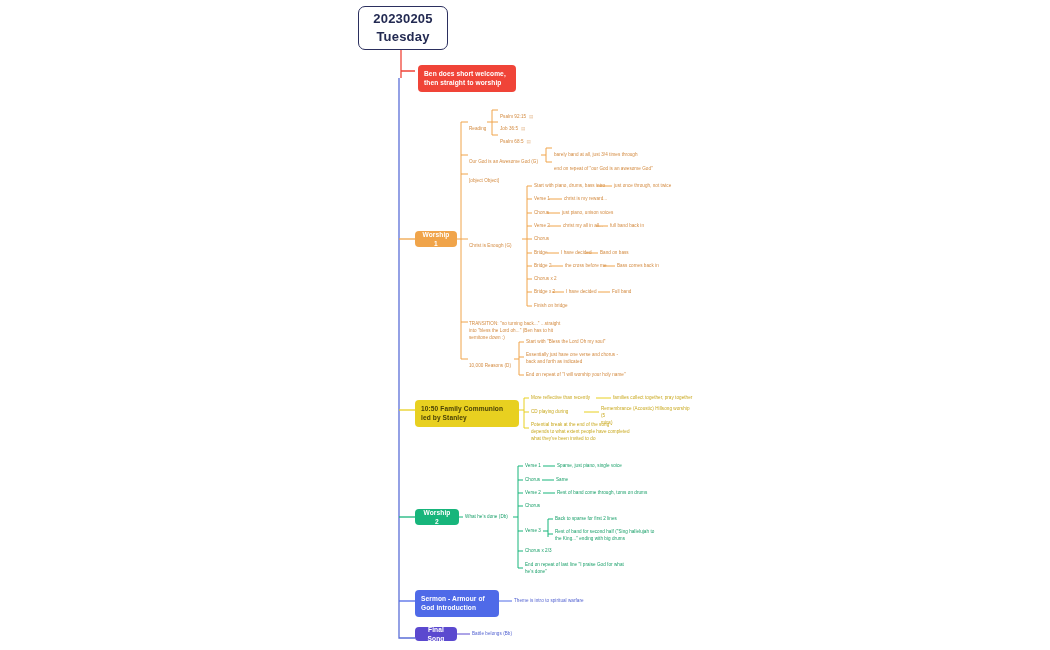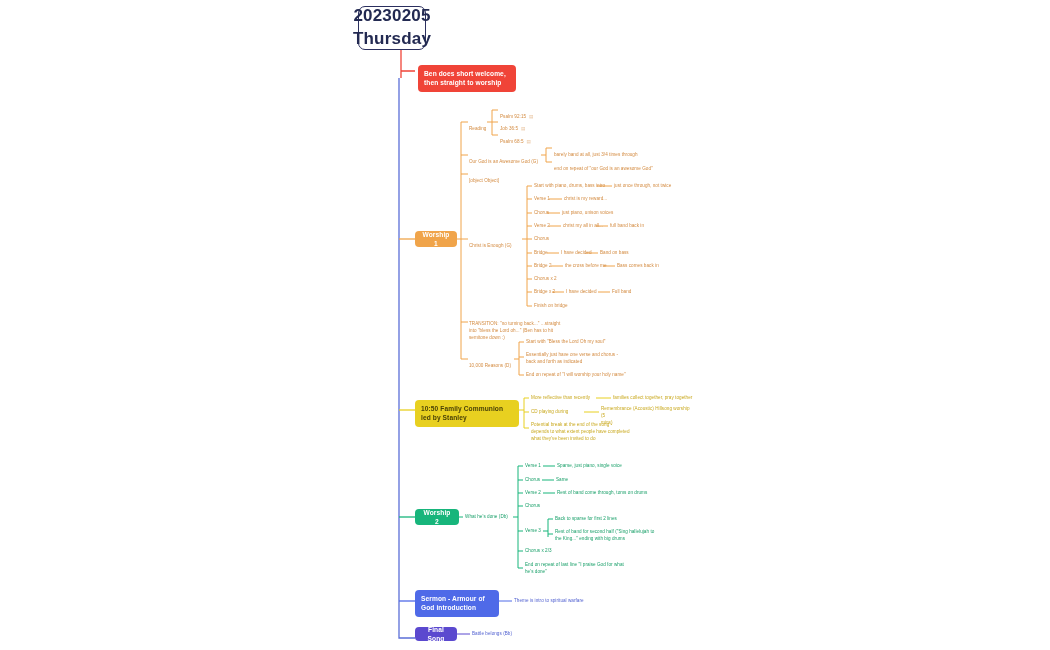--- a/index.html
+++ b/index.html
@@ -18,28 +18,28 @@
   svg#wires {
     position: absolute; left: 0; top: 0;
     width: 1050px; height: 650px;
     pointer-events: none;
   }
 
   
   .root-node {
     position: absolute;
     left: 358px; top: 6px;
-    width: 68px; height: 44px;
+    width: 90px; height: 44px;
     background: #ffffff;
     border: 1.6px solid #2b2f5e;
     border-radius: 7px;
     display: flex; flex-direction: column;
     align-items: center; justify-content: center;
     color: #232a52;
-    font-size: 17px;
+    font-size: 13px;
     font-weight: 700;
     line-height: 1.35;
     letter-spacing: 0.2px;
   }
 
   
   .l1 {
     position: absolute;
     border-radius: 4px;
     color: #ffffff;
@@ -169,21 +169,21 @@
     <path d="M548,519 L553,519" stroke="#17b57b" stroke-width="1" fill="none"></path>
     <path d="M548,534 L553,534" stroke="#17b57b" stroke-width="1" fill="none"></path>
 
     <path d="M499,601 L512,601" stroke="#4f6ae8" stroke-width="1" fill="none"></path>
 
     <path d="M457,634 L470,634" stroke="#5b49cf" stroke-width="1" fill="none"></path>
   </svg>
 
   <div class="root-node">
     <span>20230205</span>
-    <span>Thursday</span>
+    <span>Tuesday</span>
   </div>
 
   <div class="l1" id="n-welcome" style="left:418px; top:65px; width:98px; background:#f04438;">
     <span>Ben does short welcome, then
 straight to worship</span>
   </div>
 
   <div class="l1 center" id="n-w1" style="left:415px; top:231px; width:42px; height:16px; background:#f0a44a;">
     <span>Worship 1</span>
   </div>

